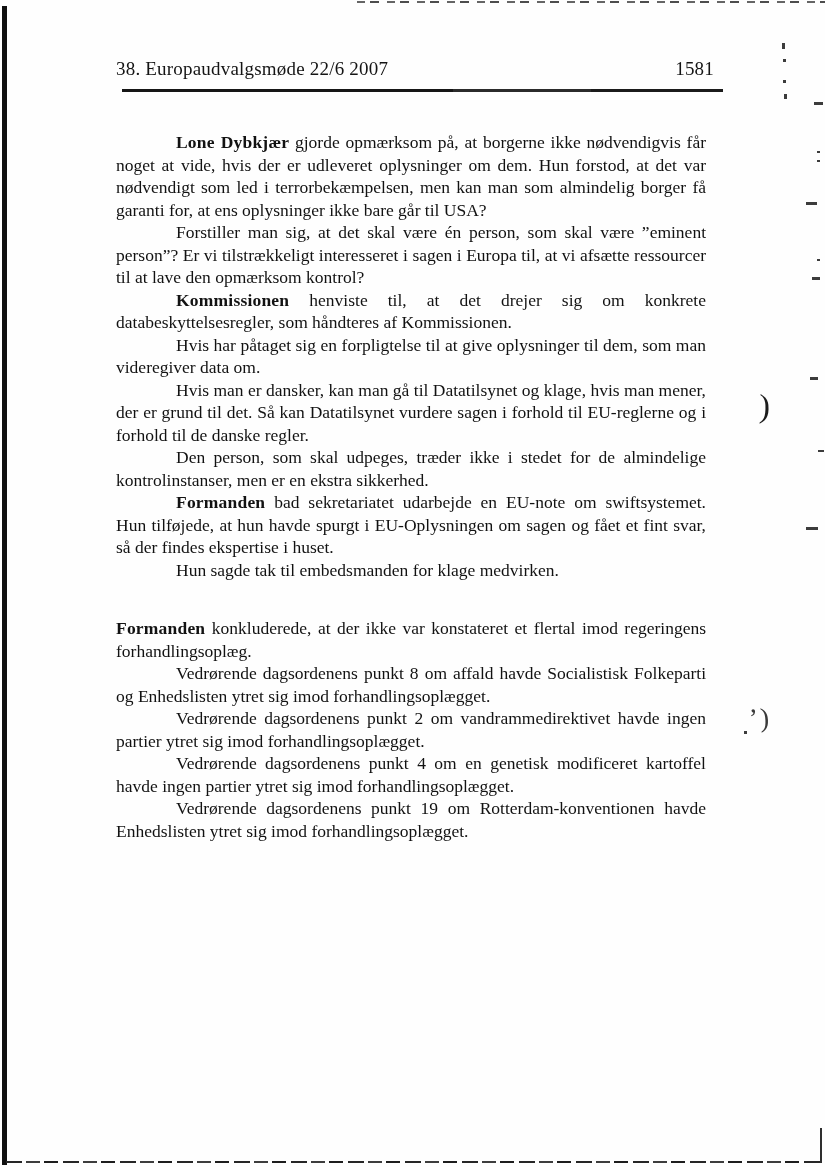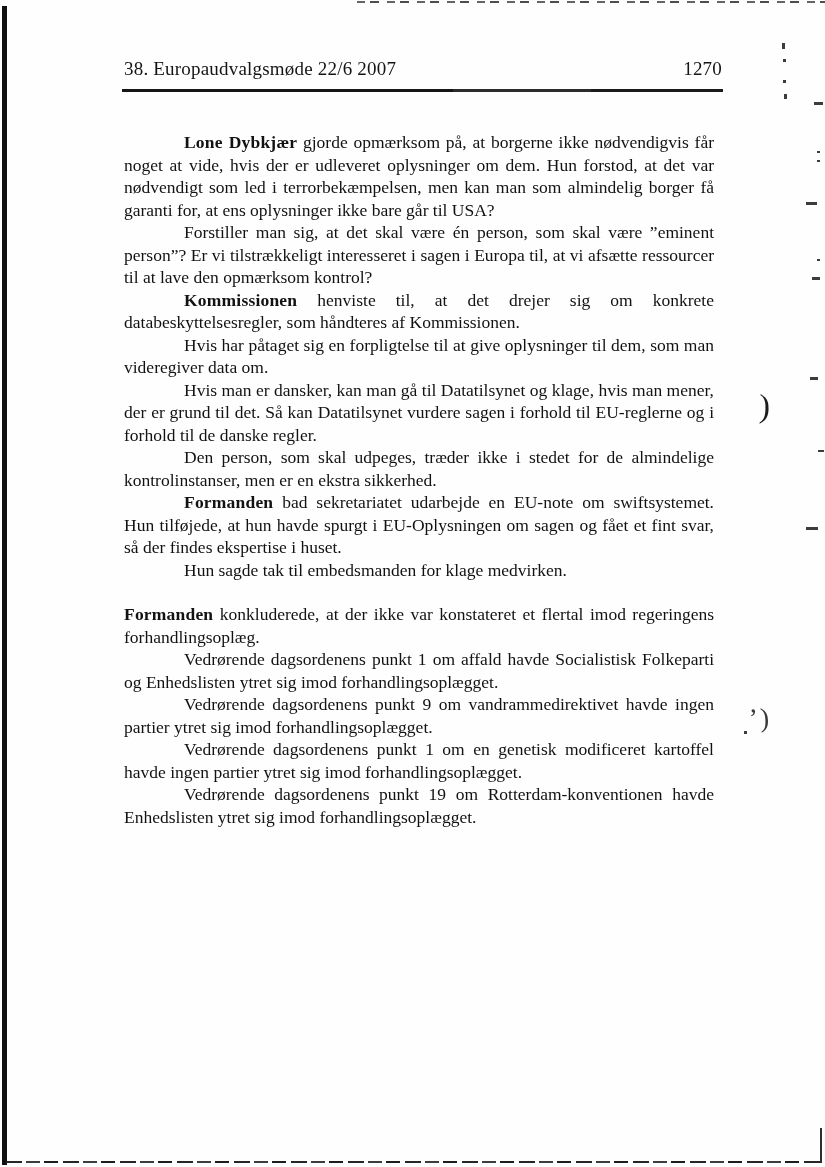--- a/index.html
+++ b/index.html
@@ -8,39 +8,39 @@
     background:#fefefe;
     position:relative;
     overflow:hidden;
     font-family:"Liberation Serif","DejaVu Serif",serif;
     color:#111;
   }
   .sheet { position:absolute; inset:0; }
 
   
   .header-row {
-    position:absolute; left:124px; top:58px; width:598px;
+    position:absolute; left:116px; top:58px; width:598px;
     display:flex; justify-content:space-between; align-items:baseline;
     font-size:19px; letter-spacing:.2px; color:#141414;
   }
   .header-rule {
     position:absolute; left:122px; top:89px; width:601px; height:3px;
     background:linear-gradient(90deg,#161616 0 55%,#2b2b2b 55% 78%,#1b1b1b 78% 100%);
   }
 
   
   .body-text {
-    position:absolute; left:124px; top:131px; width:590px;
+    position:absolute; left:116px; top:131px; width:590px;
     font-size:17.5px; line-height:22.5px;
     text-align:justify; color:#121212;
   }
   .para { margin:0; text-indent:60px; }
   .para b { font-weight:bold; letter-spacing:.2px; }
   .para.flush { text-indent:0; }
-  .para.section-start { margin-top:22px; }
+  .para.section-start { margin-top:36px; }
 
   
   .margin-mark-1 {
     position:absolute; left:759px; top:388px;
     font-size:33px; color:#1c1c1c; transform:rotate(2deg);
   }
   .margin-mark-2 {
     position:absolute; left:749px; top:703px;
     font-size:27px; color:#3a3a3a; transform:rotate(-3deg); letter-spacing:2px;
   }
@@ -64,37 +64,37 @@
   }
   .speck { position:absolute; background:#3c3c3c; }
 </style>
 </head>
 <body>
 
 <div class="sheet">
 
   <div class="header-row">
     <span>38. Europaudvalgsmøde 22/6 2007</span>
-    <span>1270</span>
+    <span>1581</span>
   </div>
   <div class="header-rule"></div>
 
   <div class="body-text">
     <p class="para"><b>Lone Dybkjær</b><span> gjorde opmærksom på, at borgerne ikke nødvendigvis får noget at vide, hvis der er udleveret oplysninger om dem. Hun forstod, at det var nødvendigt som led i terrorbekæmpelsen, men kan man som almindelig borger få garanti for, at ens oplysninger ikke bare går til USA?</span></p>
     <p class="para"><b></b><span>Forstiller man sig, at det skal være én person, som skal være ”eminent person”? Er vi tilstrækkeligt interesseret i sagen i Europa til, at vi afsætte ressourcer til at lave den opmærksom kontrol?</span></p>
     <p class="para"><b>Kommissionen</b><span> henviste til, at det drejer sig om konkrete databeskyttelsesregler, som håndteres af Kommissionen.</span></p>
     <p class="para"><b></b><span>Hvis har påtaget sig en forpligtelse til at give oplysninger til dem, som man videregiver data om.</span></p>
     <p class="para"><b></b><span>Hvis man er dansker, kan man gå til Datatilsynet og klage, hvis man mener, der er grund til det. Så kan Datatilsynet vurdere sagen i forhold til EU-reglerne og i forhold til de danske regler.</span></p>
     <p class="para"><b></b><span>Den person, som skal udpeges, træder ikke i stedet for de almindelige kontrolinstanser, men er en ekstra sikkerhed.</span></p>
     <p class="para"><b>Formanden</b><span> bad sekretariatet udarbejde en EU-note om swiftsystemet. Hun tilføjede, at hun havde spurgt i EU-Oplysningen om sagen og fået et fint svar, så der findes ekspertise i huset.</span></p>
     <p class="para"><b></b><span>Hun sagde tak til embedsmanden for klage medvirken.</span></p>
     <p class="para flush section-start"><b>Formanden</b><span> konkluderede, at der ikke var konstateret et flertal imod regeringens forhandlingsoplæg.</span></p>
-    <p class="para"><b></b><span>Vedrørende dagsordenens punkt 1 om affald havde Socialistisk Folkeparti og Enhedslisten ytret sig imod forhandlingsoplægget.</span></p>
-    <p class="para"><b></b><span>Vedrørende dagsordenens punkt 9 om vandrammedirektivet havde ingen partier ytret sig imod forhandlingsoplægget.</span></p>
-    <p class="para"><b></b><span>Vedrørende dagsordenens punkt 1 om en genetisk modificeret kartoffel havde ingen partier ytret sig imod forhandlingsoplægget.</span></p>
+    <p class="para"><b></b><span>Vedrørende dagsordenens punkt 8 om affald havde Socialistisk Folkeparti og Enhedslisten ytret sig imod forhandlingsoplægget.</span></p>
+    <p class="para"><b></b><span>Vedrørende dagsordenens punkt 2 om vandrammedirektivet havde ingen partier ytret sig imod forhandlingsoplægget.</span></p>
+    <p class="para"><b></b><span>Vedrørende dagsordenens punkt 4 om en genetisk modificeret kartoffel havde ingen partier ytret sig imod forhandlingsoplægget.</span></p>
     <p class="para"><b></b><span>Vedrørende dagsordenens punkt 19 om Rotterdam-konventionen havde Enhedslisten ytret sig imod forhandlingsoplægget.</span></p>
   </div>
 
   <div class="margin-mark-1">)</div>
   <div class="margin-mark-2">ʼ)</div>
 
   <div class="left-bar"></div>
   <div class="top-line"></div>
   <div class="bottom-line"></div>
   <div class="bottom-tick"></div>

